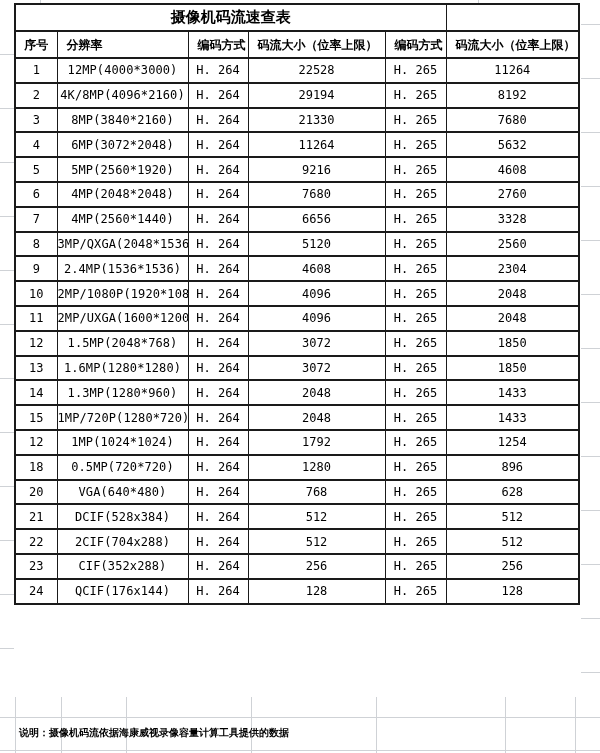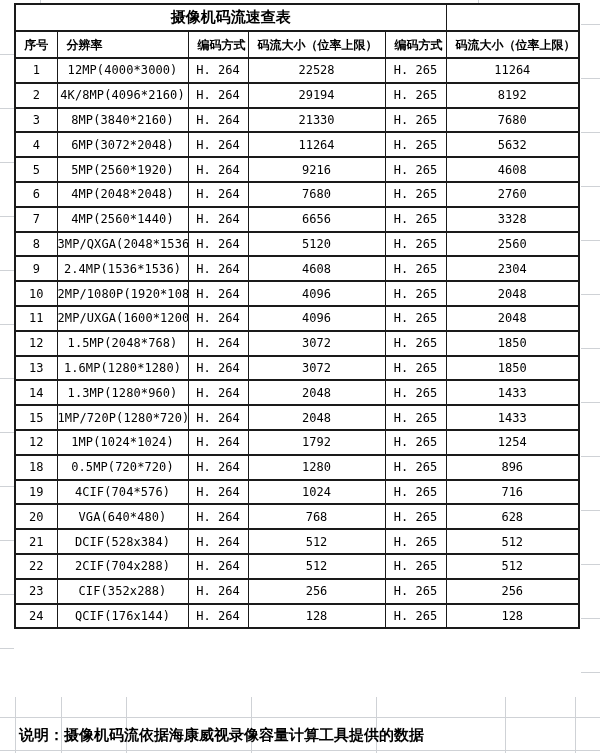--- a/index.html
+++ b/index.html
@@ -40,21 +40,21 @@
   tr.title-row td{height:25px;text-align:center;font-weight:bold;font-size:15px;}
   tr.header-row th{height:25px;font-weight:bold;font-size:12px;text-align:left;padding-left:9px;}
   tr.header-row th.c-no{text-align:center;padding-left:0;margin-left:18px;}
   tbody tr{height:24.8px;}
   td.c-no,td.c-codec,td.c-rate{text-align:center;}
   td.c-res{text-align:center;padding-left:3px;font-size:11px;letter-spacing:.1px;}
 
   
   .note{
     position:absolute;left:19px;top:726px;
-    font-size:15px;font-weight:bold;white-space:nowrap;
+    font-size:10px;font-weight:bold;white-space:nowrap;
   }
 </style>
 </head>
 <body>
 
 <div class="margin-grid grid-left"></div>
 <div class="margin-grid grid-right"></div>
 <div class="tick" style="left:40px"></div>
 <div class="tick" style="left:478px"></div>
 <div class="hgrid" style="top:717px"></div>
@@ -221,28 +221,20 @@
   </tr>
       <tr>
     <td class="c-no">18</td>
     <td class="c-res">0.5MP(720*720)</td>
     <td class="c-codec">H. 264</td>
     <td class="c-rate">1280</td>
     <td class="c-codec">H. 265</td>
     <td class="c-rate">896</td>
   </tr>
       <tr>
-    <td class="c-no">19</td>
-    <td class="c-res">4CIF(704*576)</td>
-    <td class="c-codec">H. 264</td>
-    <td class="c-rate">1024</td>
-    <td class="c-codec">H. 265</td>
-    <td class="c-rate">716</td>
-  </tr>
-      <tr>
     <td class="c-no">20</td>
     <td class="c-res">VGA(640*480)</td>
     <td class="c-codec">H. 264</td>
     <td class="c-rate">768</td>
     <td class="c-codec">H. 265</td>
     <td class="c-rate">628</td>
   </tr>
       <tr>
     <td class="c-no">21</td>
     <td class="c-res">DCIF(528x384)</td>

